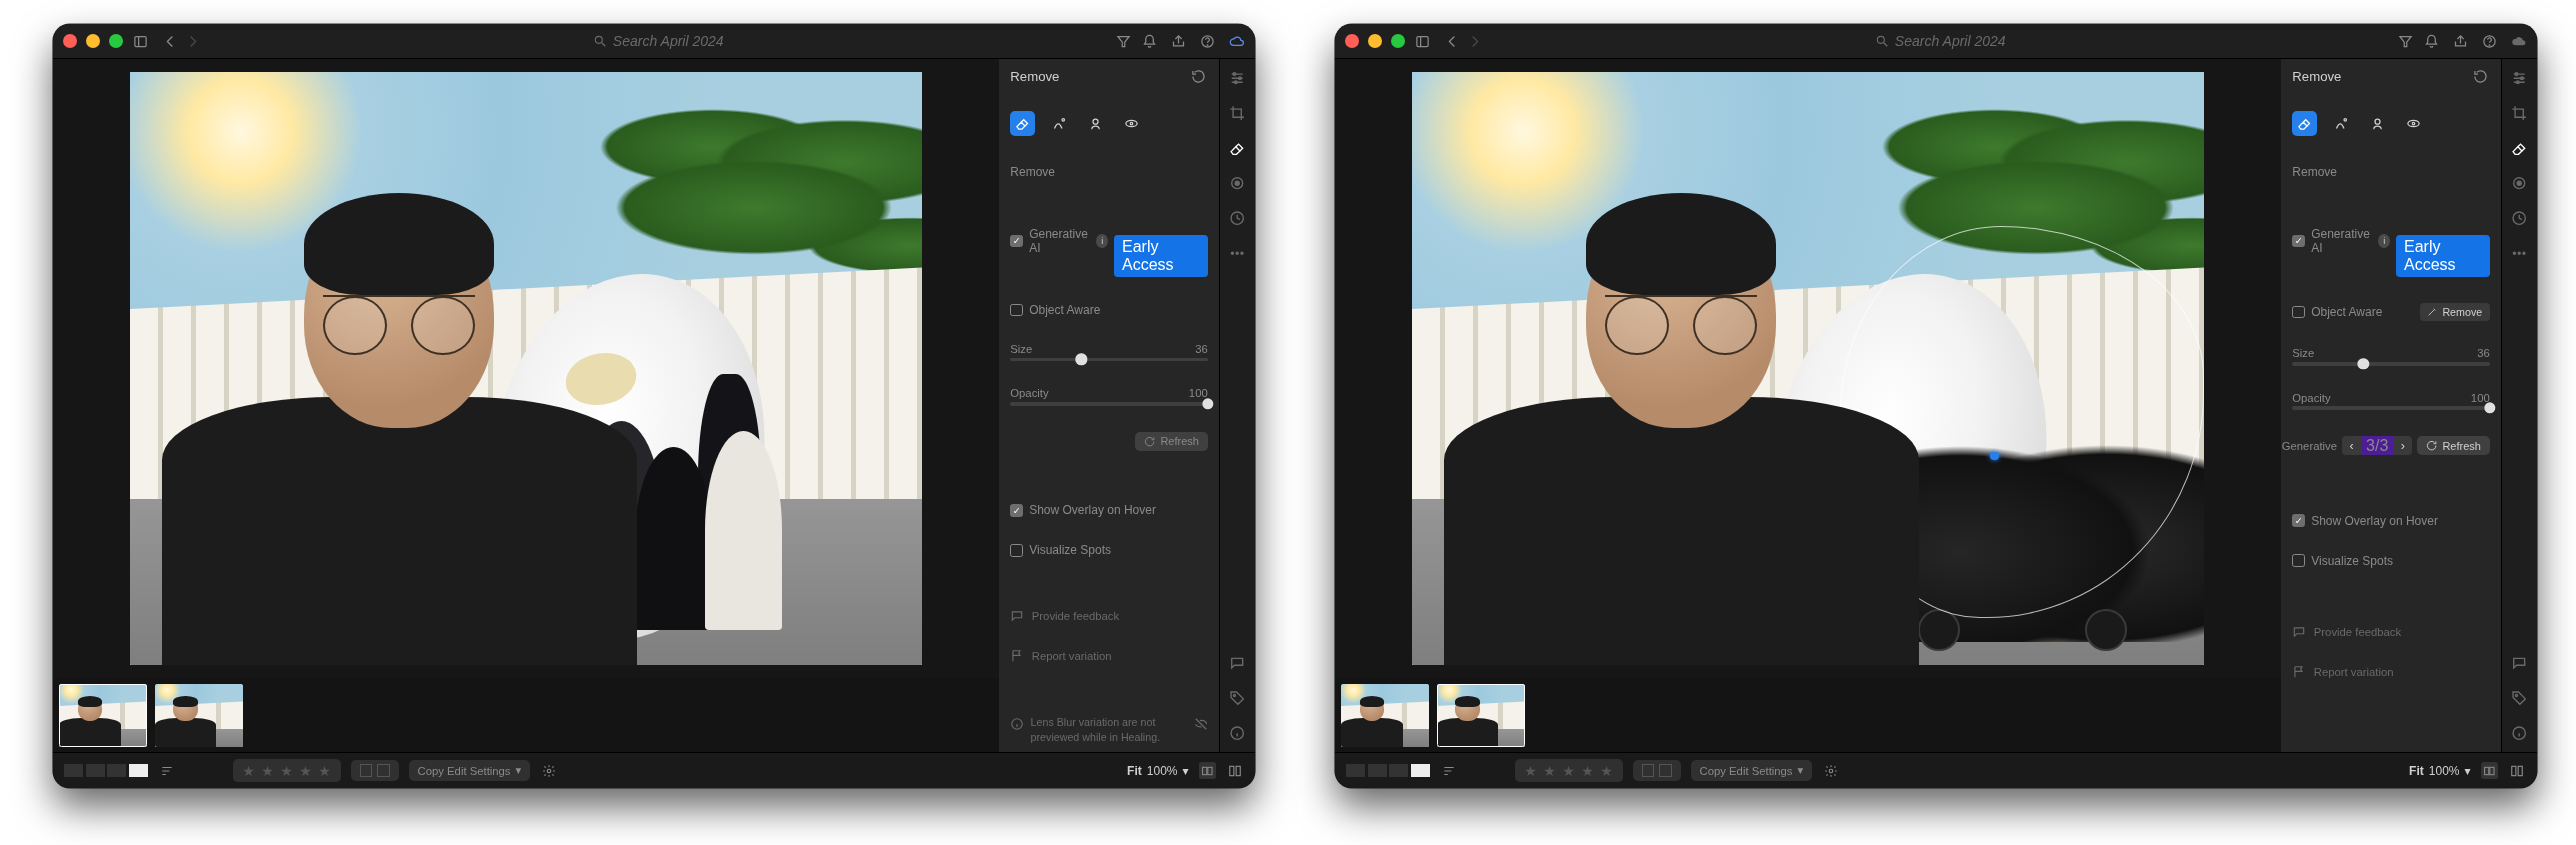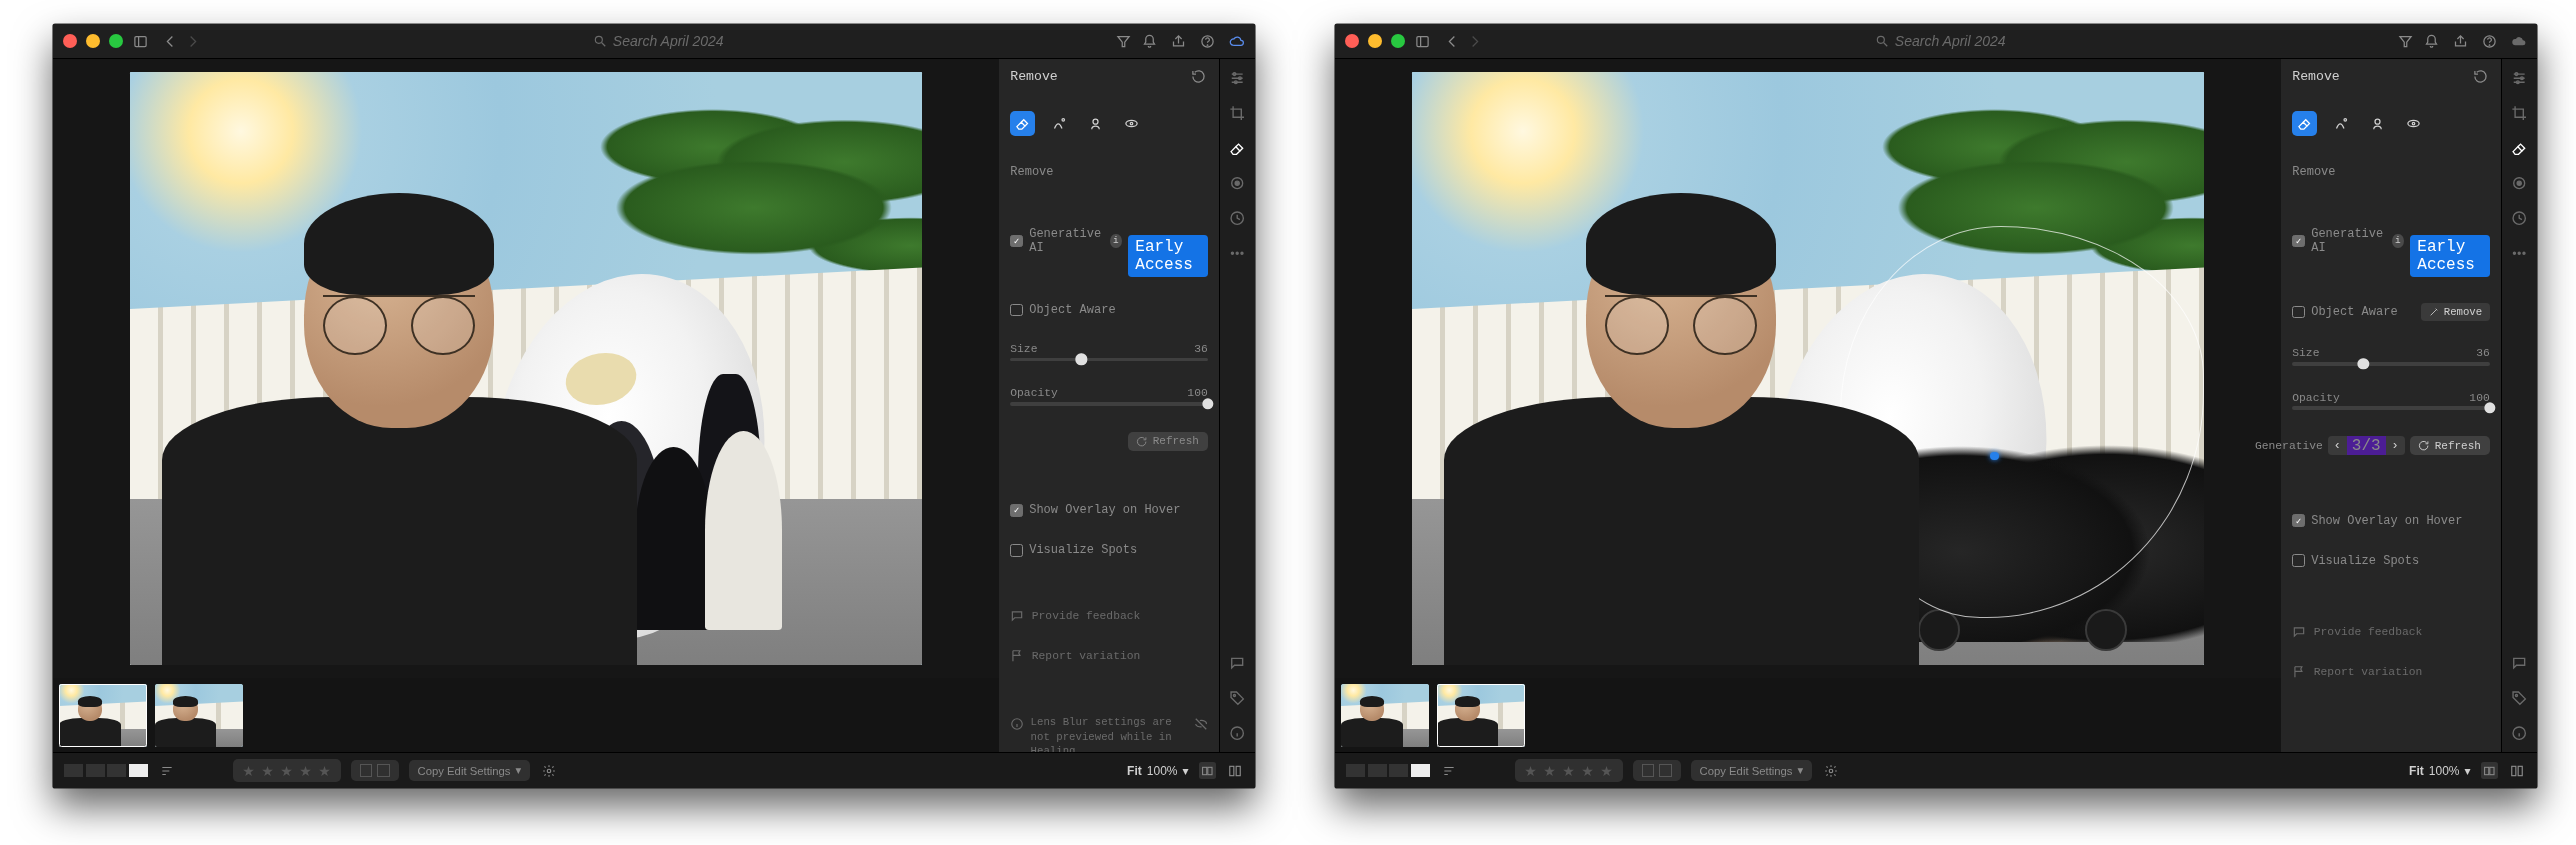--- a/index.html
+++ b/index.html
@@ -19,21 +19,21 @@
   *, *::before, *::after { box-sizing:inherit; }
 
   .canvas { position:relative; width:2576px; height:846px; }
 
   
   .window {
     position:absolute;
     top:24px;
     width:1202px; height:764px;
     background:var(--bg-dark);
-    border-radius:2px;
+    border-radius:17px;
     box-shadow: 0 19px 38px var(--win-shadow), 0 0 0 0.6px #333;
     overflow:hidden;
     color:var(--text);
   }
   .window.a { left:53px; }
   .window.b { left:1335px; }
 
   
   .titlebar { height:35px; background:#1f1f1f; display:flex; align-items:center; padding:0 10px; gap:8.8px; border-bottom:0.6px solid #000; }
   .traffic { display:flex; gap:8.8px; }
@@ -147,21 +147,21 @@
   }
 
   
   .filmstrip { height:74px; background:#141414; display:flex; align-items:center; padding:0 6.3px; gap:7.5px; }
   .thumb { position:relative; height:63px; width:88px; border-radius:2.5px; overflow:hidden; }
   .thumb.sel::after { content:""; position:absolute; inset:0; border:1.9px solid #fff; border-radius:2.5px; }
   .thumb .mini { position:absolute; inset:0; transform:scale(1); }
 
   
   .rightside { display:flex; }
-  .panel { width:220px; background:var(--bg-panel); padding:8.8px 11.3px; display:flex; flex-direction:column; gap:26px; font-size:12.6px;font-family:Liberation Mono, monospace; }
+  .panel { width:220px; background:var(--bg-panel); padding:8.8px 11.3px; display:flex; flex-direction:column; gap:26px; font-size:12.6px; }
   .panel-title-row { display:flex; justify-content:space-between; align-items:center; }
   .panel-title { color:var(--text); font-size:13.2px; }
   .toolrow { display:flex; gap:11.3px; align-items:center; }
   .tool { width:25px; height:25px; border-radius:5px; display:flex; align-items:center; justify-content:center; color:var(--text); }
   .tool.sel { background:var(--accent-blue); color:#fff; }
   .tool svg { width:15px; height:15px; stroke:currentColor; fill:none; stroke-width:2; }
   .subhead { color:var(--text-dim); font-size:12px; margin-top:2.5px; }
   .row { display:flex; align-items:center; gap:6.3px; color:var(--text-dim); font-size:12px; }
   .row.spacebetween { justify-content:space-between; }
   .chk { width:12.6px; height:12.6px; border:1.3px solid var(--text-dim); border-radius:2.5px; display:inline-flex; align-items:center; justify-content:center; font-size:9.4px; color:#fff; flex-shrink:0; }
@@ -433,21 +433,21 @@
               </svg>
         <span>Report variation</span>
       </div>
       <div style="height:5px"></div>
       <div class="notice">
         <span class="ic"><svg viewBox="0 0 24 24">
                   <circle cx="12" cy="12" r="9"></circle>
                   <line x1="12" y1="8" x2="12" y2="8"></line>
                   <line x1="12" y1="12" x2="12" y2="17"></line>
                 </svg></span>
-        <span>Lens Blur settings are not previewed while in Healing.</span>
+        <span>Lens Blur variation are not previewed while in Healing.</span>
         <span class="ic" style="margin-left:auto"><svg viewBox="0 0 24 24">
                   <path d="M3 3l18 18"></path>
                   <path d="M10 6a9 5 0 0 1 11 6"></path>
                   <path d="M3 12a9 5 0 0 0 10 5"></path>
                 </svg></span>
       </div>
     </div>
 
     <div class="rail">
       <div class="ritem">

